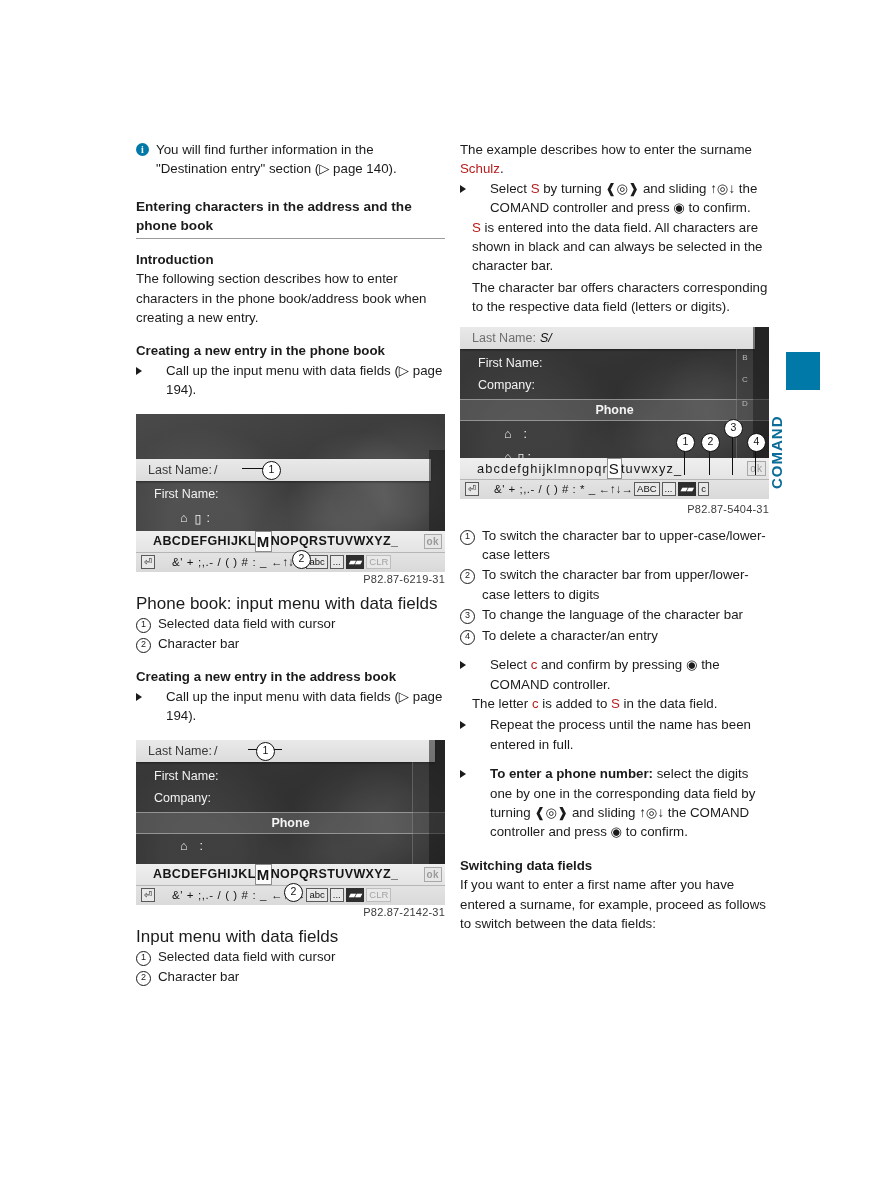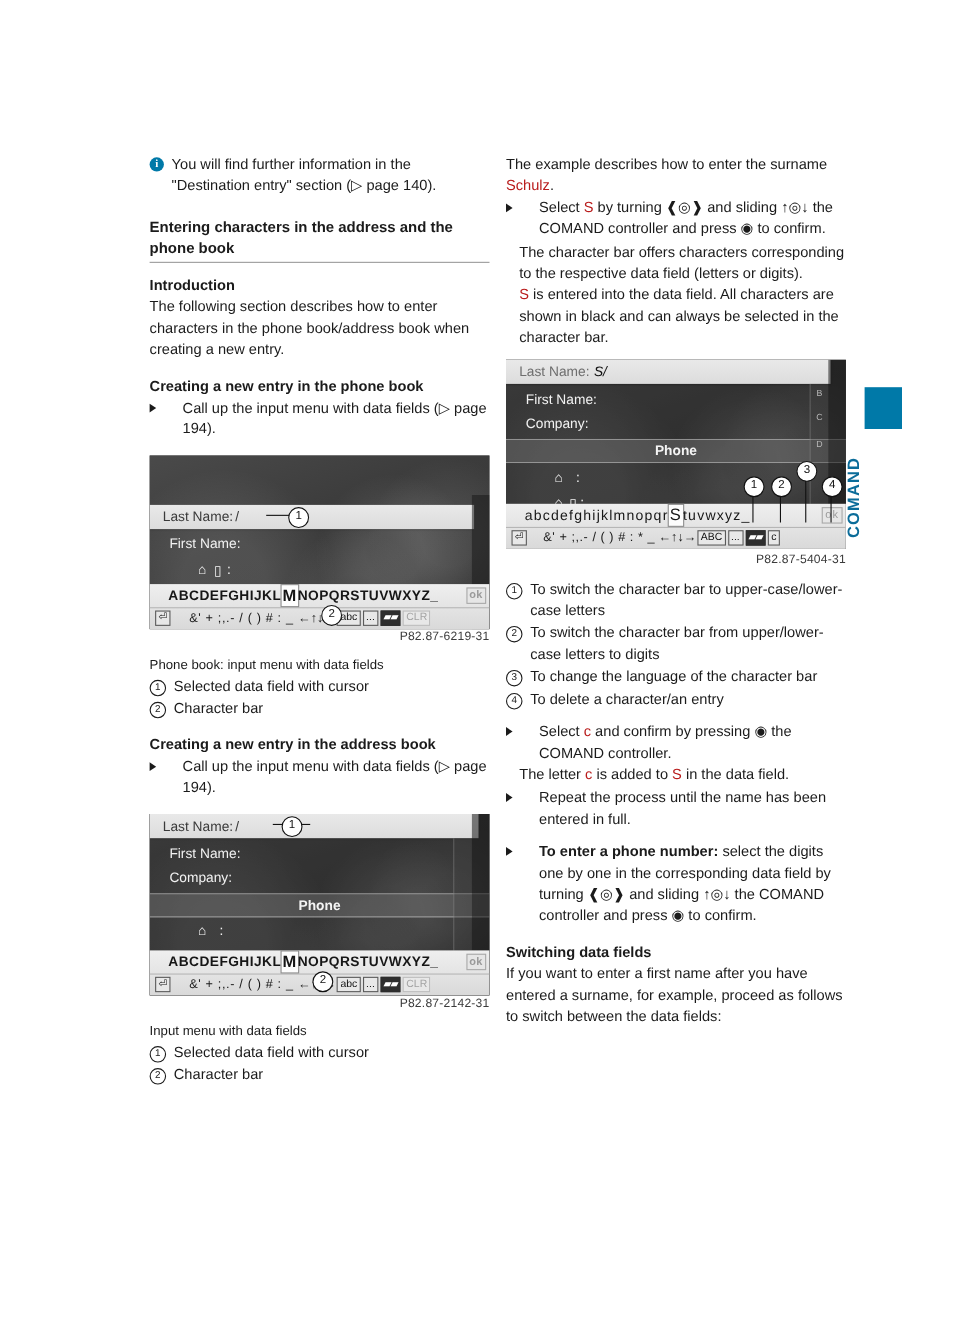--- a/index.html
+++ b/index.html
@@ -82,21 +82,21 @@
   
   .legend{display:flex;gap:7px;align-items:flex-start;margin-top:1px;}
   .legend .num{
     flex:0 0 auto;width:13px;height:13px;border-radius:50%;
     border:1px solid #1b1b1b;font-size:9px;line-height:11px;
     text-align:center;margin-top:4px;color:#1b1b1b;
   }
   .legend .txt{font-size:13.3px;line-height:19.4px;}
 
   .accent{color:#b91c1c;}
-  .cap{font-size:12px;line-height:18px;}
+  .cap{font-size:17px;line-height:18px;}
   .imgid{font-size:11px;color:#3b3b3b;text-align:right;letter-spacing:.2px;margin-top:4px;}
 
   
   .shot{position:relative;width:309px;background:#3a3a3a;overflow:hidden;
         font-family:"Liberation Sans",sans-serif;}
   .shot .photo{
     position:absolute;inset:0;
     background:
       radial-gradient(circle at 22% 72%, rgba(255,255,255,.11) 0 14%, rgba(0,0,0,0) 38%),
       radial-gradient(circle at 72% 56%, rgba(255,255,255,.10) 0 11%, rgba(0,0,0,0) 30%),
@@ -355,24 +355,24 @@
       <span>The example describes how to enter the surname </span><span class="accent">Schulz</span><span>.</span>
     </p>
 
     <div class="step">
       <div class="tri"></div>
       <div class="txt">
         <span>Select </span><span class="accent">S</span><span> by turning </span><span>❰◎❱</span><span> and sliding </span><span>↑◎↓</span><span> the COMAND controller and press </span><span>◉</span><span> to confirm.</span>
       </div>
     </div>
 
-    <p class="body-txt" style="padding-left:12px;margin-top:2px;">The character bar offers characters corresponding to the respective data field (letters or digits).</p>
     <p class="body-txt" style="padding-left:12px;">
       <span class="accent">S</span><span> is entered into the data field. All characters are shown in black and can always be selected in the character bar.</span>
     </p>
+    <p class="body-txt" style="padding-left:12px;margin-top:2px;">The character bar offers characters corresponding to the respective data field (letters or digits).</p>
 
     <div class="gap10"></div>
 
     <div class="shot" style="height:172px;">
       <div class="photo"></div>
       <div class="dark"></div>
 
       <div class="row-sel" style="top:0px;right:14px;">
         <span class="lbl" style="color:#6e6e6e;">Last Name:</span>
         <span style="padding-left:4px;font-style:italic;color:#111;">S/</span>

